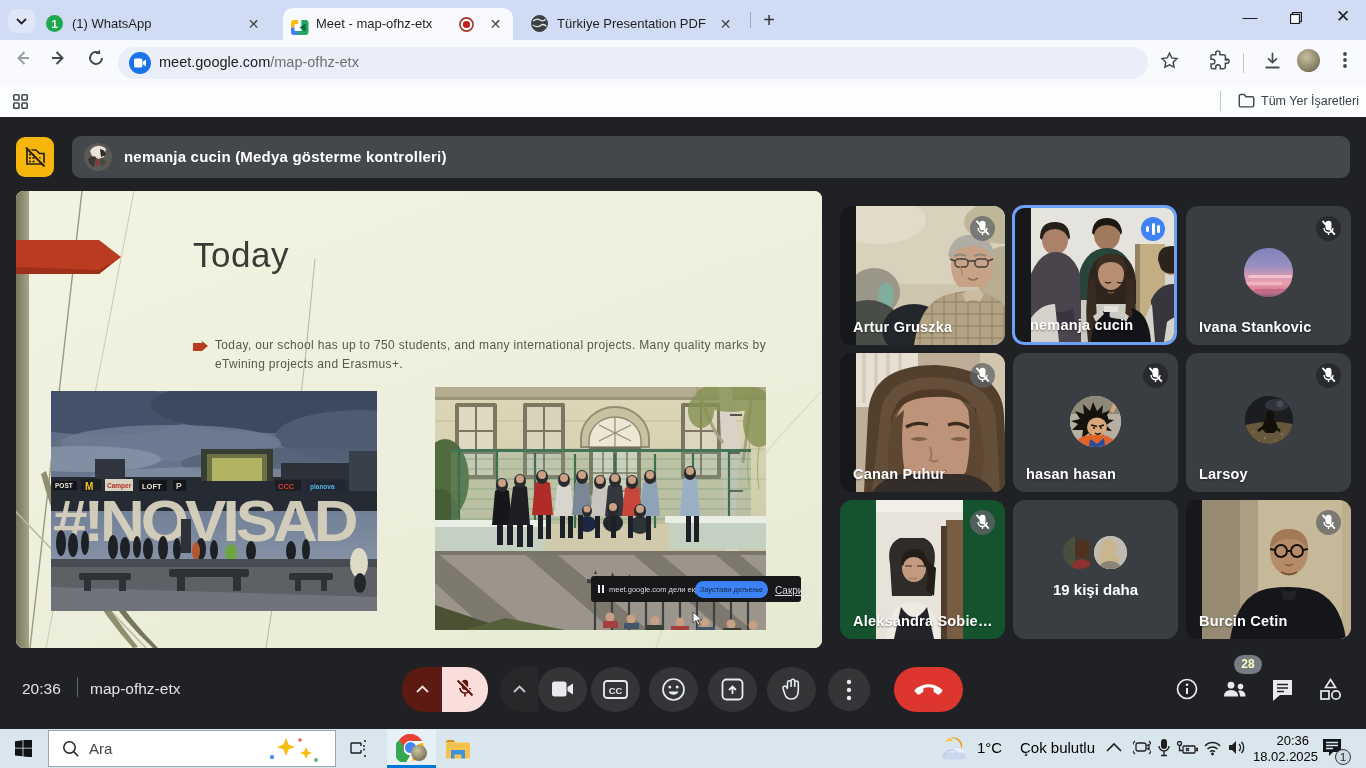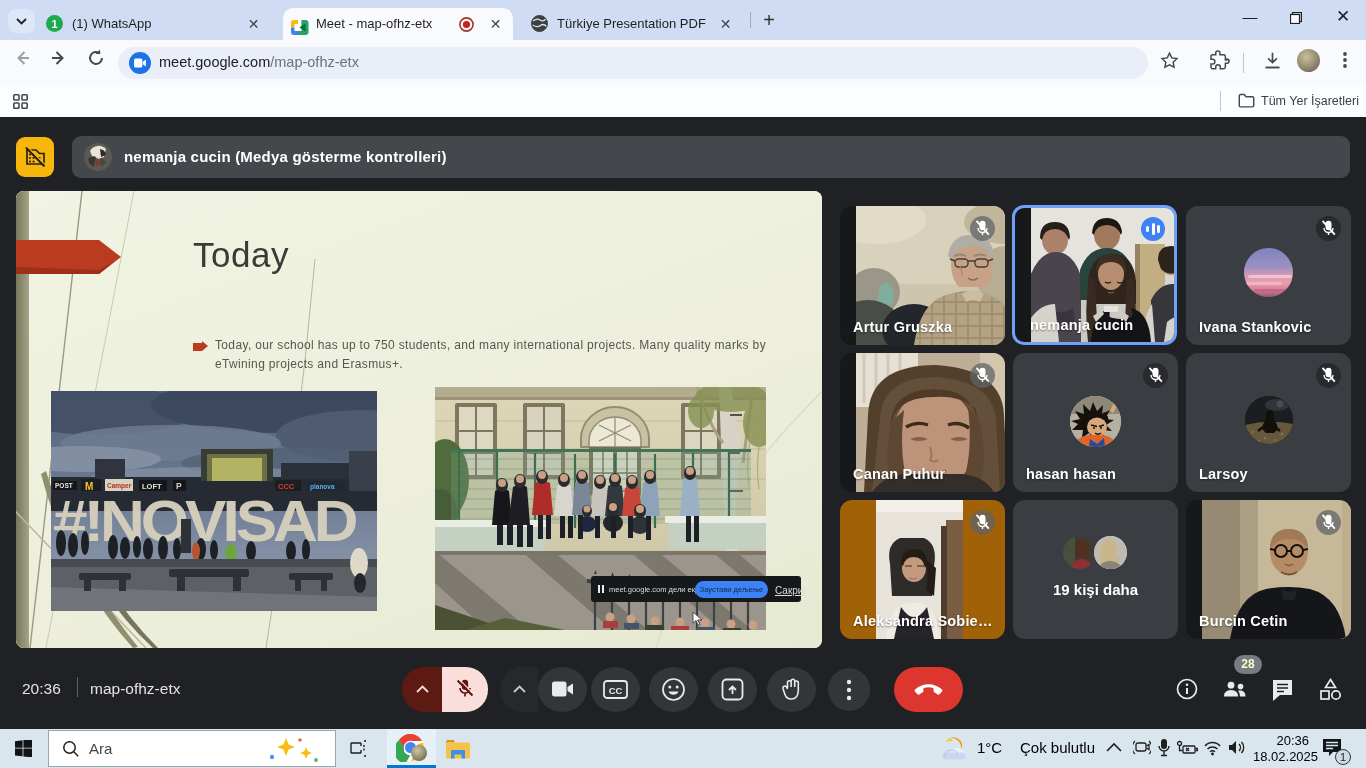--- a/index.html
+++ b/index.html
@@ -664,21 +664,21 @@
       </div>
       <div class="micoff micdark"><svg width="25" height="25" viewBox="0 0 25 25">
             <g stroke="#fff" stroke-width="1.4" fill="none">
               <rect x="10.2" y="5.5" width="4.6" height="8" rx="2.3" fill="#fff"></rect>
               <path d="M8 12 a4.5 4.5 0 0 0 9 0 M12.5 16.5 v2.5"></path>
               <path d="M6.5 4.8 L18.8 18.6" stroke-width="1.9"></path>
             </g>
           </svg></div>
       <div class="name">Larsoy</div>
     </div>
-    <div class="tile vtile" id="t-alek" style="left:840px;top:383px;background:#a16207;">
+    <div class="tile vtile" id="t-alek" style="left:840px;top:383px;background:#14532d;">
       <svg class="abs" style="left:36px;top:0" width="87" height="139" viewBox="0 0 87 139">
         <rect width="87" height="139" fill="#e8e3da"></rect>
         <rect x="0" y="0" width="87" height="12" fill="#f2efe8"></rect>
         <rect x="70" y="20" width="17" height="119" fill="#7a5c42"></rect>
         <rect x="65" y="26" width="6" height="113" fill="#503c2c"></rect>
         <path d="M14 64 q-4-20 10-26 l24 0 q14 6 10 28 l-2 30 h-40z" fill="#2e2b29"></path>
         <ellipse cx="38" cy="68" rx="12" ry="14" fill="#c39a7e"></ellipse>
         <path d="M25 64 q0-15 13-15 q13 0 13 15 l-2 4 q-2-11-11-11 q-9 0-11 9z" fill="#241d16"></path>
         <path d="M48 58 q6 14 2 32 l8 6 2-28z" fill="#241d16"></path>
         <path d="M29 66 h7 m5 0 h7" stroke="#63503e" stroke-width="1.5" fill="none"></path>

